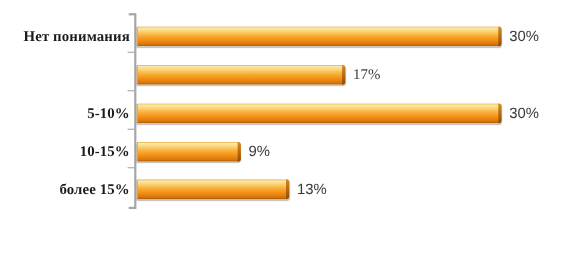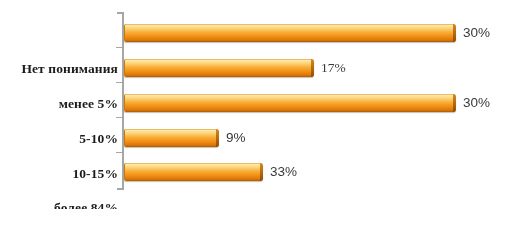--- a/index.html
+++ b/index.html
@@ -38,21 +38,20 @@
     position: absolute;
     left: 0;
     top: 0;
     width: 118px;
     height: 209px;
   }
   .cat-col .cat-label {
     right: 0;
     left: auto;
     width: 118px;
-    margin-top: 36px;
   }
 
   
   #y-axis-line {
     position: absolute;
     left: 122px;
     top: 12px;
     width: 2px;
     height: 178px;
     background: #a6a6a6;
@@ -122,24 +121,23 @@
     text-align: right;
   }
 </style>
 </head>
 <body>
 
 <div id="chart-root">
 
   <div class="cat-col">
     <div class="cat-label" style="top:25px;">Нет понимания</div>
-    <div class="cat-label" style="top:60px;">менее 5%</div>
     <div class="cat-label" style="top:95px;text-align:right;">5-10%</div>
     <div class="cat-label" style="top:130px;">10-15%</div>
-    <div class="cat-label" style="top:164px;">более 84%</div>
+    <div class="cat-label" style="top:164px;">более 15%</div>
   </div>
 
   <div id="y-axis-line"></div>
   <div id="y-axis-cap-top"></div>
   <div id="y-axis-cap-bottom"></div>
   <div class="axis-tick" style="top:47px;"></div>
   <div class="axis-tick" style="top:82px;"></div>
   <div class="axis-tick" style="top:117px;"></div>
   <div class="axis-tick" style="top:152px;"></div>
 
@@ -158,16 +156,16 @@
     <div class="value-label" style="left:339px;">30%</div>
   </div>
 
   <div class="bar-row" style="top:129px;">
     <div class="bar" style="width:94px;"></div>
     <div class="value-label" style="left:102px;">9%</div>
   </div>
 
   <div class="bar-row" style="top:163px;">
     <div class="bar" style="width:138px;"></div>
-    <div class="value-label" style="left:146px;">33%</div>
+    <div class="value-label" style="left:146px;">13%</div>
   </div>
 
 </div>
 
 </body></html>

